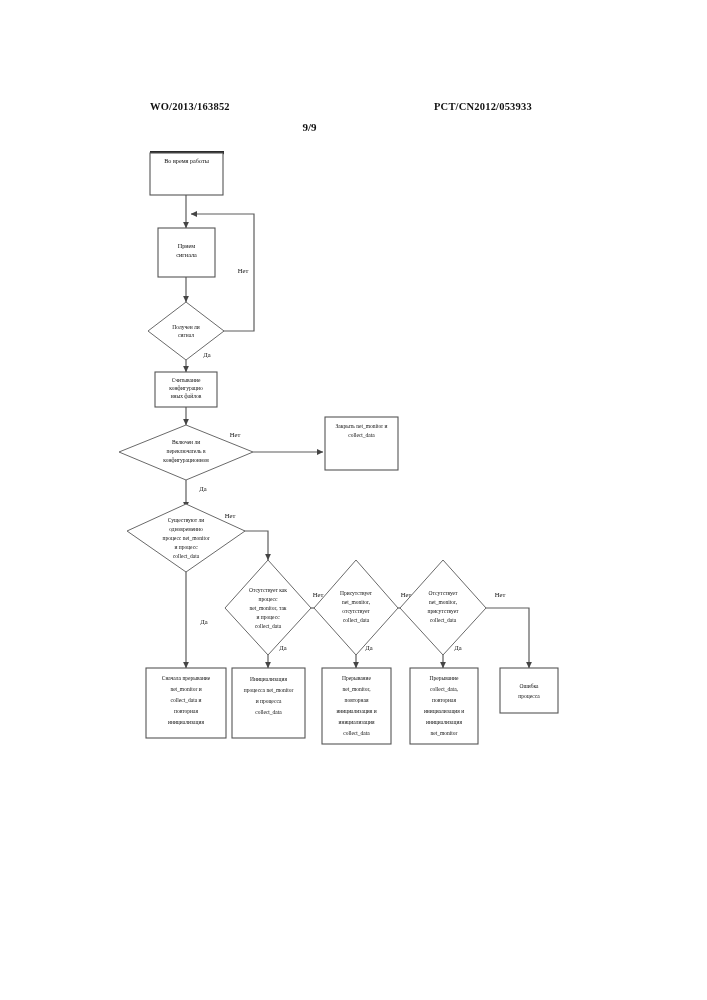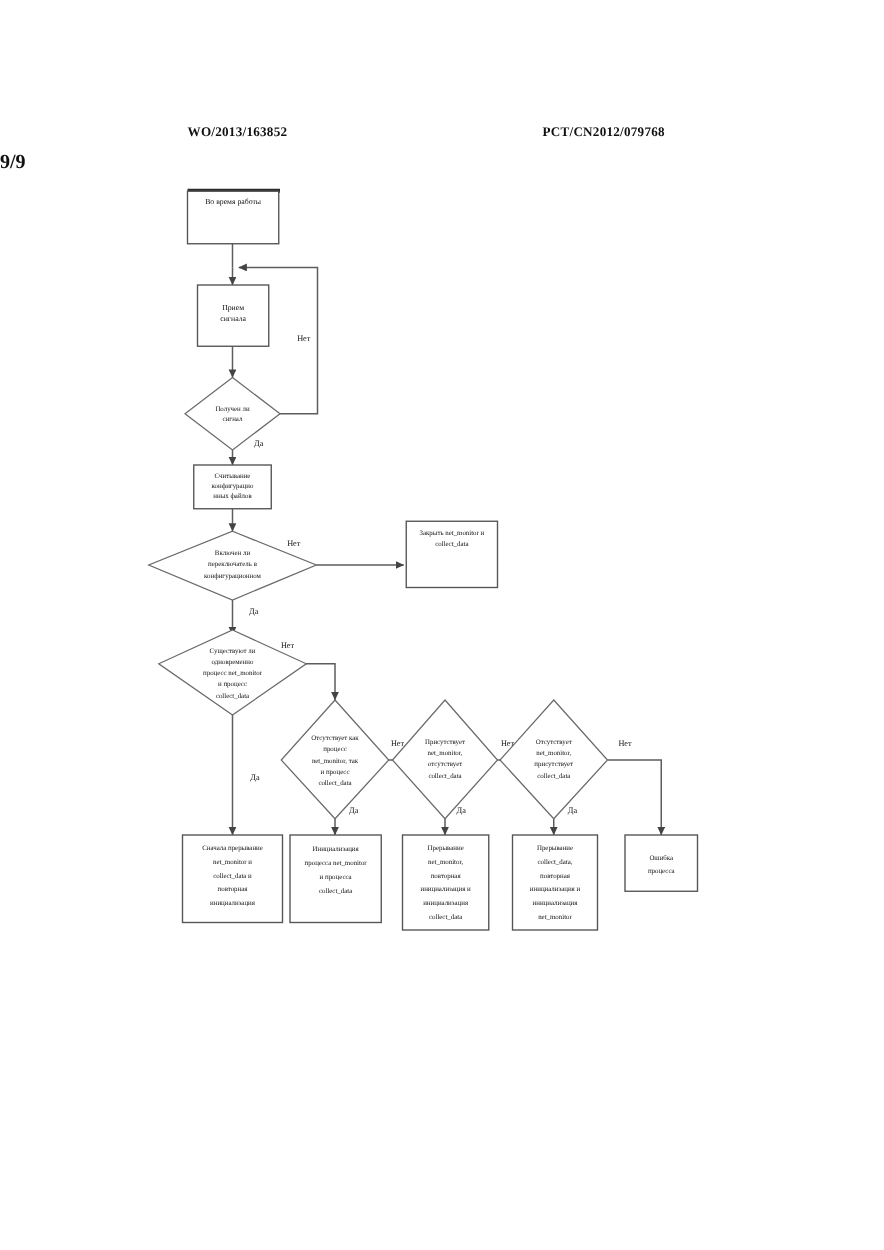--- a/index.html
+++ b/index.html
@@ -47,21 +47,22 @@
     font-size: 10.5px;
     font-weight: bold;
     letter-spacing: .2px;
     white-space: nowrap;
   }
   .sheet-no {
     position: absolute;
     top: 121px;
     left: 0;
     width: 619px;
-    font-size: 16px;
+    text-align: center;
+    font-size: 11px;
     font-weight: bold;
   }
   .fig-caption {
     position: absolute;
     top: 786px;
     left: 0;
     width: 707px;
     text-align: center;
     font-size: 11.5px;
     font-weight: bold;
@@ -115,21 +116,21 @@
     text-anchor: middle;
   }
 </style>
 </head>
 <body>
 
 <div class="page">
 
   <div class="hdr">
     <span class="hdr-left">WO/2013/163852</span>
-    <span class="hdr-right">PCT/CN2012/079768</span>
+    <span class="hdr-right">PCT/CN2012/053933</span>
   </div>
 
   <div class="sheet-no">9/9</div>
 
   <div class="diagram">
     <svg class="flow" viewBox="0 0 707 1000" xmlns="http://www.w3.org/2000/svg">
       <defs>
         <marker id="ah" markerWidth="7" markerHeight="7" refX="5.4" refY="2.6" orient="auto" markerUnits="strokeWidth">
           <path d="M0,0 L5.6,2.6 L0,5.2 z" fill="#444444"></path>
         </marker>

